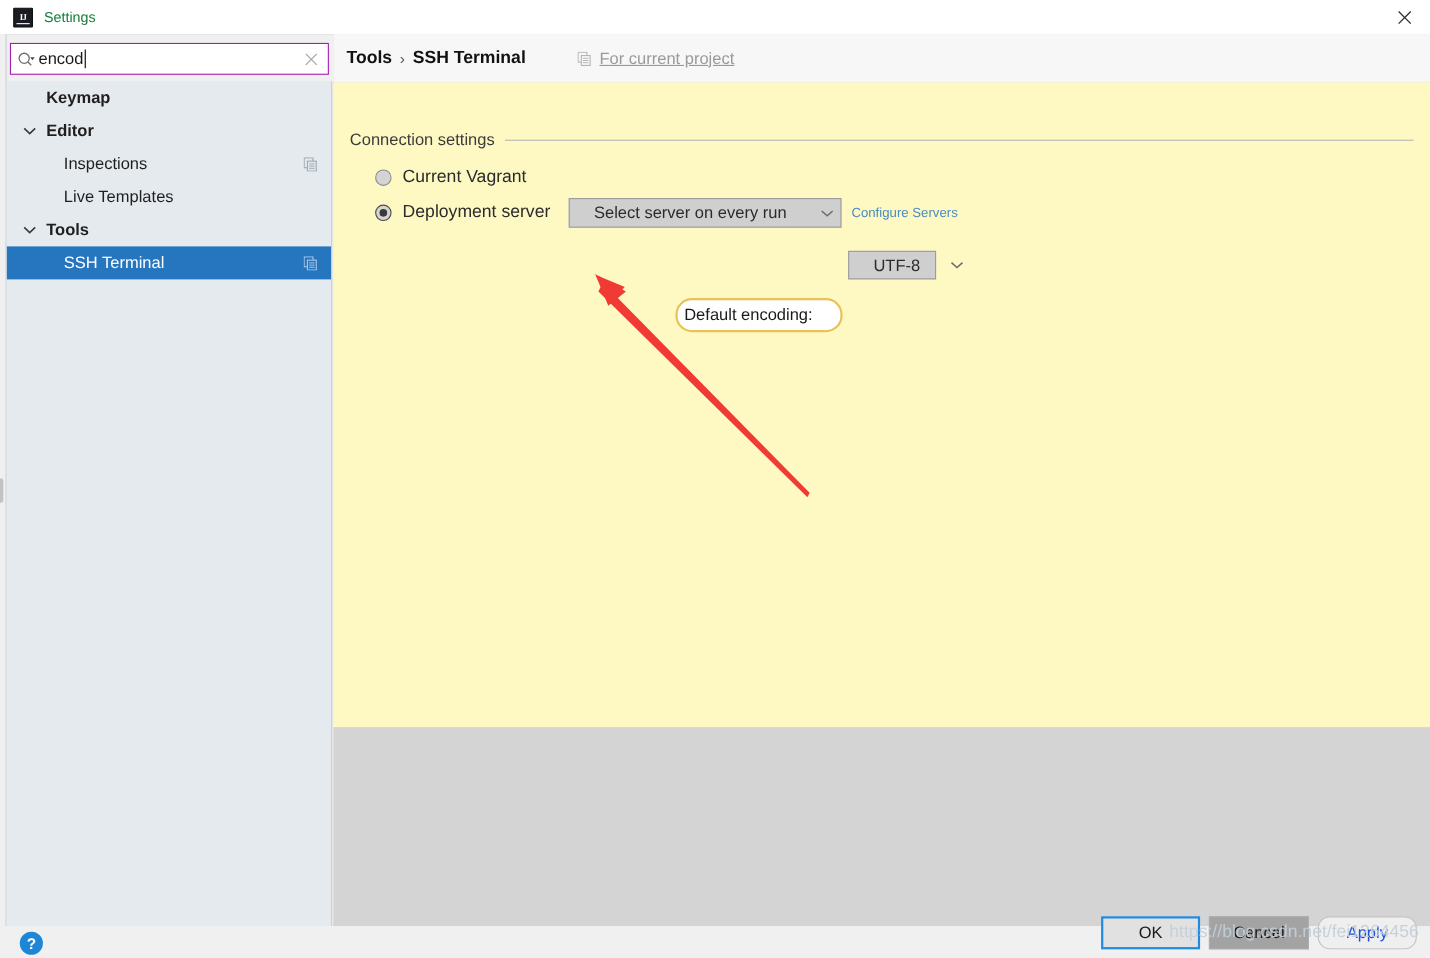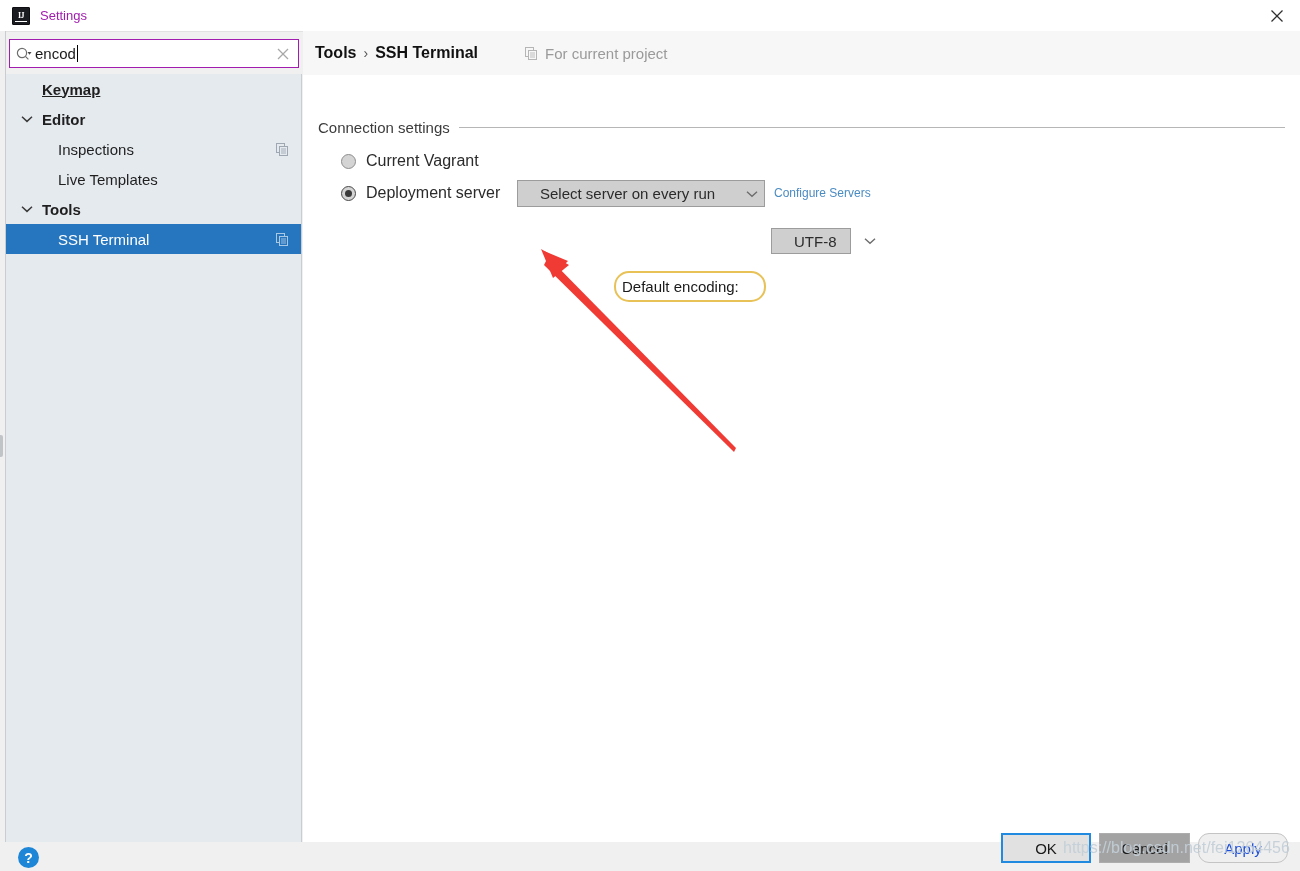--- a/index.html
+++ b/index.html
@@ -55,21 +55,21 @@
   .titlebar-icon:after {
     content: "";
     position: absolute;
     left: 2px; right: 2px; bottom: 2px;
     height: 1px;
     background: #ffffff;
   }
   .titlebar-title {
     margin-left: 10px;
     font-size: 13px;
-    color: #a21caf;
+    color: #15803d;
     line-height: 1;
     text-align: center;
   }
   .titlebar-close {
     position: absolute;
     right: 0; top: 0;
     width: 46px; height: 31px;
     display: flex;
     align-items: center;
     justify-content: center;
@@ -161,21 +161,21 @@
     align-items: center;
     justify-content: center;
   }
   .tree-label {
     font-size: 15px;
     color: #1f1f1f;
     line-height: 1;
     white-space: nowrap;
   }
   .tree-row.group .tree-label { font-weight: bold; padding-left: 36px; }
-  .tree-row.group.nochev .tree-label { padding-left: 36px; text-decoration: underline; }
+  .tree-row.group.nochev .tree-label { padding-left: 36px; }
   .tree-row.child .tree-label { padding-left: 52px; }
   .tree-row.selected .tree-label { color: #ffffff; }
   .tree-badge {
     position: absolute;
     right: 12px;
     width: 14px; height: 14px;
     display: flex;
     align-items: center;
     justify-content: center;
   }
@@ -209,28 +209,29 @@
     line-height: 1;
   }
   .scope-note {
     display: flex;
     align-items: center;
     margin-left: 47px;
     color: #9a9a9a;
     font-size: 15px;
     line-height: 1;
     white-space: nowrap;
+    text-decoration: underline;
   }
   .scope-note .badge-ic { margin-right: 7px; }
 
   .panel {
     position: absolute;
     left: 0; top: 44px;
-    width: 997px; height: 767px;
-    background: #ffffff;
+    width: 997px; height: 586px;
+    background: #fef9c3;
   }
 
   
   .group-title-wrap {
     position: absolute;
     left: 15px; top: 45px;
     width: 967px;
     display: flex;
     align-items: center;
   }

